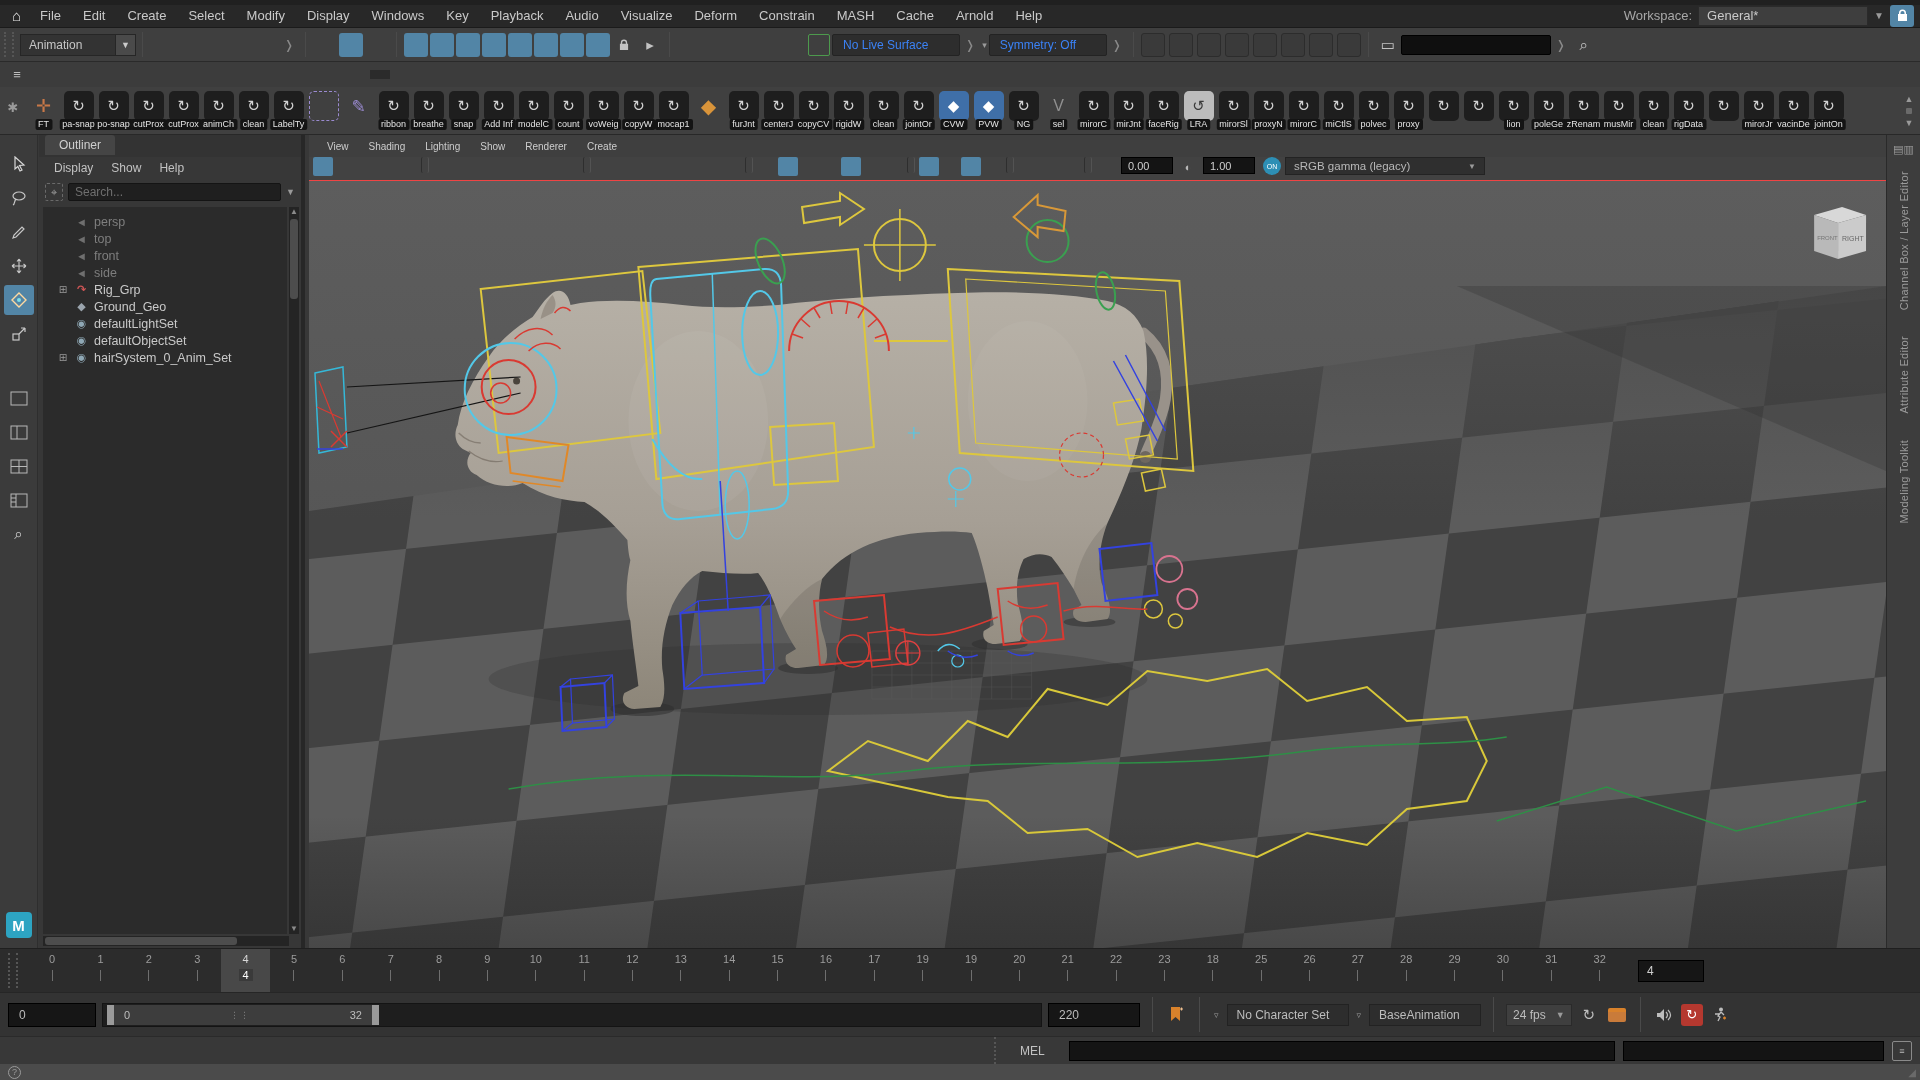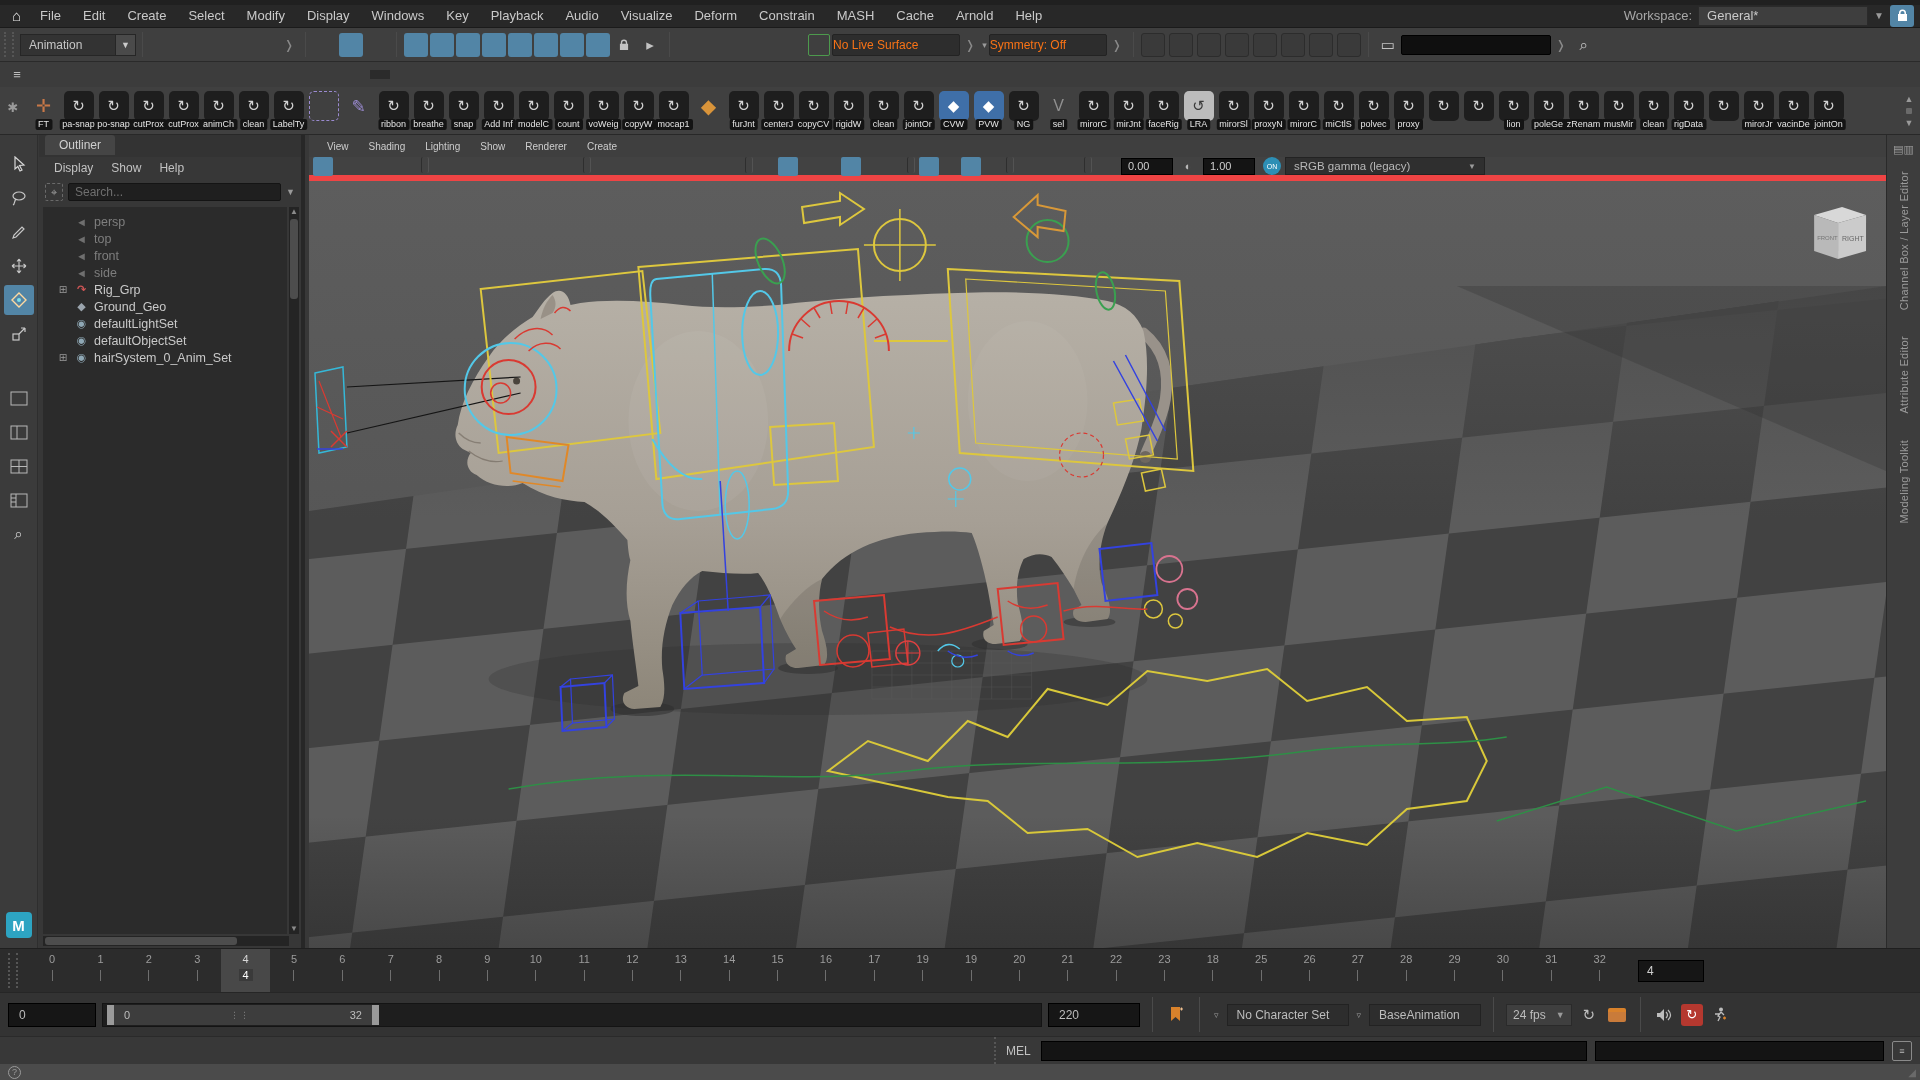--- a/index.html
+++ b/index.html
@@ -23,21 +23,21 @@
 #statusline{top:28px;height:34px;background:#3f3f3f;border-bottom:1px solid #2a2a2a;padding-right:8px}
 .modewrap{display:flex;margin-left:2px}
 .modefield{width:96px;height:22px;background:#333;border:1px solid #262626;color:#c6c6c6;font-size:12px;display:flex;align-items:center;padding:0 8px}
 .modearrow{width:20px;height:22px;background:#4a4a4a;border:1px solid #262626;border-left:0;display:flex;align-items:center;justify-content:center;font-size:9px;color:#ccc}
 .sl-ic{width:24px;height:24px;display:flex;align-items:center;justify-content:center;color:#c2c2c2;font-size:15px;border-radius:3px;margin:0 1px}
 .sl-ic.on{background:#5285a6;color:#f0f0f0}
 .sl-ic.live{color:#7fd27f;outline:1px solid #4d9a4d;outline-offset:-2px}
 .sl-ic.txt{font-size:8px;letter-spacing:0;background:#383838;border:1px solid #2c2c2c;color:#cfcfcf}
 .sl-ic.teal{color:#39b9d8}
 .rnd .sl-ic{background:#3a3a3a;border:1px solid #2c2c2c;font-size:12px}
-.fld{height:22px;background:#2d2d2d;border:1px solid #232323;color:#f97316;font-size:12px;display:flex;align-items:center;padding:0 0;border-radius:2px}
+.fld{height:22px;background:#2d2d2d;border:1px solid #232323;color:#3b82f6;font-size:12px;display:flex;align-items:center;padding:0 10px;border-radius:2px}
 .slsearch{width:150px;height:20px;background:#0f0f0f;border:1px solid #000;border-radius:2px}
 
 #shelftabs{top:62px;height:25px;background:#3c3c3c;padding-left:4px}
 .shelfmenu{width:26px;text-align:center;color:#bdbdbd}
 #shelftabs .tab{padding:4px 10px 5px;font-size:12px;color:#9fa8a8;cursor:default}
 #shelftabs .tab.bright{color:#d8d8d8}
 #shelftabs .tab.plugin{color:#8fb8a0}
 #shelftabs .tab.active{background:#2b2b2b;color:#ededed}
 #shelficons{top:87px;height:48px;background:#404040;border-bottom:1px solid #282828;align-items:flex-start;padding-top:3px}
 .shelfgear{width:26px;text-align:center;color:#9a9a9a;margin-top:10px;font-size:13px}
@@ -87,21 +87,21 @@
 .orow .oicon.i-set::before{content:"◉";color:#8fa8b5}
 .vscroll{position:absolute;right:-12px;top:0;bottom:0;width:10px;background:#242424;display:flex;flex-direction:column;align-items:center}
 .vscroll .arr{color:#8a8a8a;font-size:8px;line-height:10px}
 .vscroll .thumb{width:8px;height:80px;background:#4d4d4d;border-radius:3px;margin:2px 0 auto}
 .hscroll{position:absolute;left:0;right:-2px;bottom:-12px;height:10px;background:#242424}
 .hscroll .thumb{width:78%;height:8px;background:#4d4d4d;border-radius:3px;margin-top:1px;margin-left:2px}
 
 #viewport{position:absolute;left:309px;top:0;width:1577px;height:100%;background:#3f3f3f;display:flex;flex-direction:column}
 .vpmenus{height:22px;display:flex;align-items:center;padding-left:8px;background:#3f3f3f}
 .vpmenus span{padding:2px 10px;font-size:10px;color:#cdcdcd}
-.vptoolbar{height:24px;display:flex;align-items:center;background:#424242;border-bottom:6px solid #ef4444;padding-left:4px;gap:1px}
+.vptoolbar{height:24px;display:flex;background:#424242;border-bottom:1px solid #ef4444;padding-left:4px;gap:1px}
 .vp-ic{width:20px;height:19px;display:flex;align-items:center;justify-content:center;color:#b8b8b8;font-size:11px;border-radius:2px;flex:none}
 .vp-ic.on{background:#5285a6;color:#f0f0f0}
 .vp-ic.dim{color:#6d6d6d}
 .vp-ic.teal{color:#39b9d8}
 .vp-ic.sep{width:8px;border-left:1px solid #2e2e2e;border-right:1px solid #535353;height:16px;margin:0 3px}
 .numfld{width:52px;height:17px;background:#141414;border:1px solid #000;color:#cfcfcf;font-size:11px;display:flex;align-items:center;padding:0 6px;margin:0 4px}
 .onbadge{width:18px;height:18px;border-radius:50%;background:#2d8fb5;color:#fff;font-size:7px;display:flex;align-items:center;justify-content:center;margin:0 3px}
 .cspace{width:200px;height:18px;background:#2f2f2f;border:1px solid #232323;color:#b8b8b8;font-size:11.5px;display:flex;align-items:center;padding:0 8px;justify-content:space-between}
 .cspace .ar{font-size:8px;color:#9a9a9a}
 .scene{flex:1;position:relative}
@@ -137,21 +137,21 @@
 .smallarr{color:#9a9a9a;font-size:9px;margin:0 2px}
 .rfld{height:22px;background:#2d2d2d;border:1px solid #222;color:#bdbdbd;font-size:12px;display:flex;align-items:center;padding:0 9px}
 .fpswrap{display:flex;align-items:center;background:#3f3f3f;border:1px solid #2a2a2a;height:22px;padding:0 6px;gap:10px;color:#bdbdbd;font-size:12px}
 .fpswrap .ar{font-size:9px;color:#9a9a9a}
 .rico{width:22px;height:22px;display:flex;align-items:center;justify-content:center;color:#bdbdbd;font-size:15px}
 .clap{width:18px;height:14px;background:linear-gradient(#d9822b 0 4px,#c97b3a 4px);border-radius:2px}
 .autokey{width:22px;height:22px;background:#b5382f;border-radius:3px;color:#fff;display:flex;align-items:center;justify-content:center;font-size:13px}
 
 #cmdline{top:1036px;height:28px;background:#383838;border-top:1px solid #2a2a2a}
 .cmdspacer{width:996px;align-self:stretch;border-right:2px dotted #565656}
-.cmdlabel{margin:0 10px;font-size:12px;color:#c2c2c2}
+.cmdlabel{margin:0 24px;font-size:12px;color:#c2c2c2}
 .cmdinput{width:546px;height:20px;background:#141414;border:1px solid #000}
 .cmdout{flex:1;height:20px;background:#141414;border:1px solid #000;margin-left:8px}
 .cmdicon{width:20px;height:20px;margin:0 8px;border:1px solid #8a8a8a;border-radius:2px;color:#bdbdbd;font-size:9px;display:flex;align-items:center;justify-content:center}
 #helpline{top:1064px;height:16px;background:#4b4b4b}
 .helpq{width:13px;height:13px;border:1px solid #9a9a9a;border-radius:50%;color:#9a9a9a;font-size:9px;display:flex;align-items:center;justify-content:center;margin-left:8px}
 .helpgrip{margin-left:auto;color:#6a6a6a;font-size:10px;margin-right:4px}
 </style>
 </head>
 <body>
 

